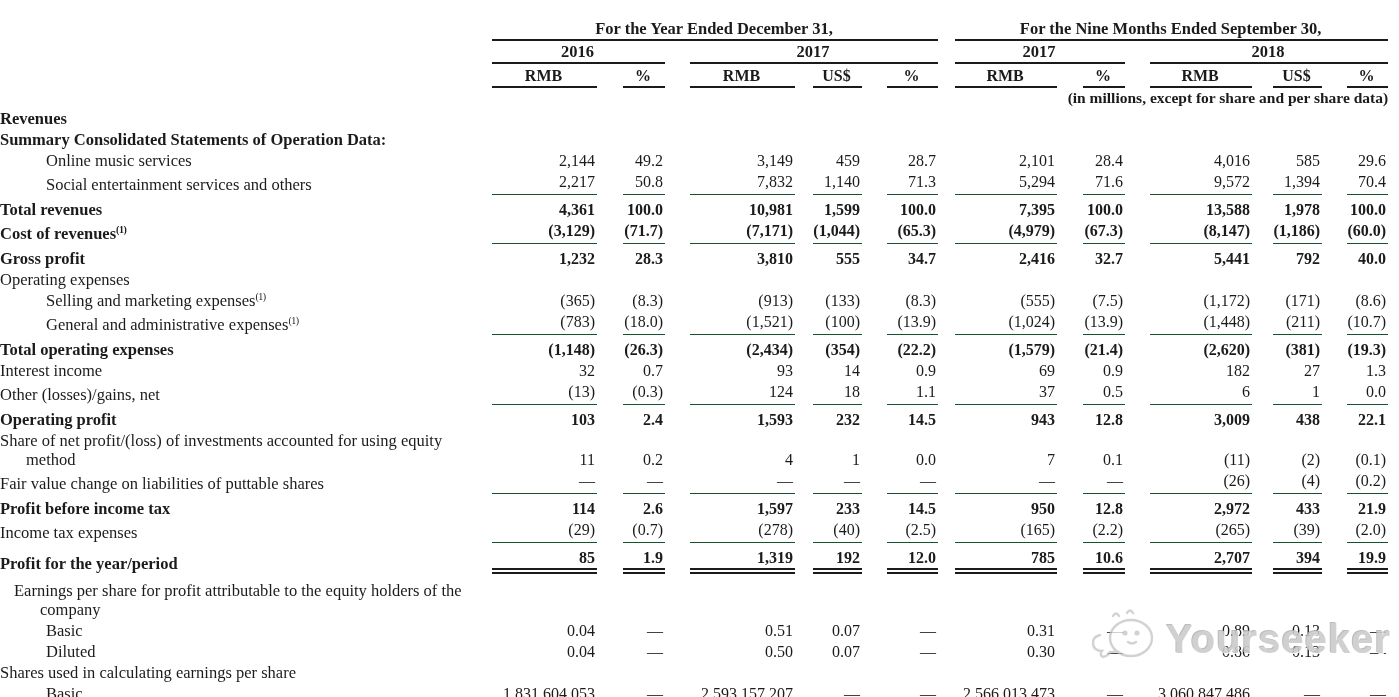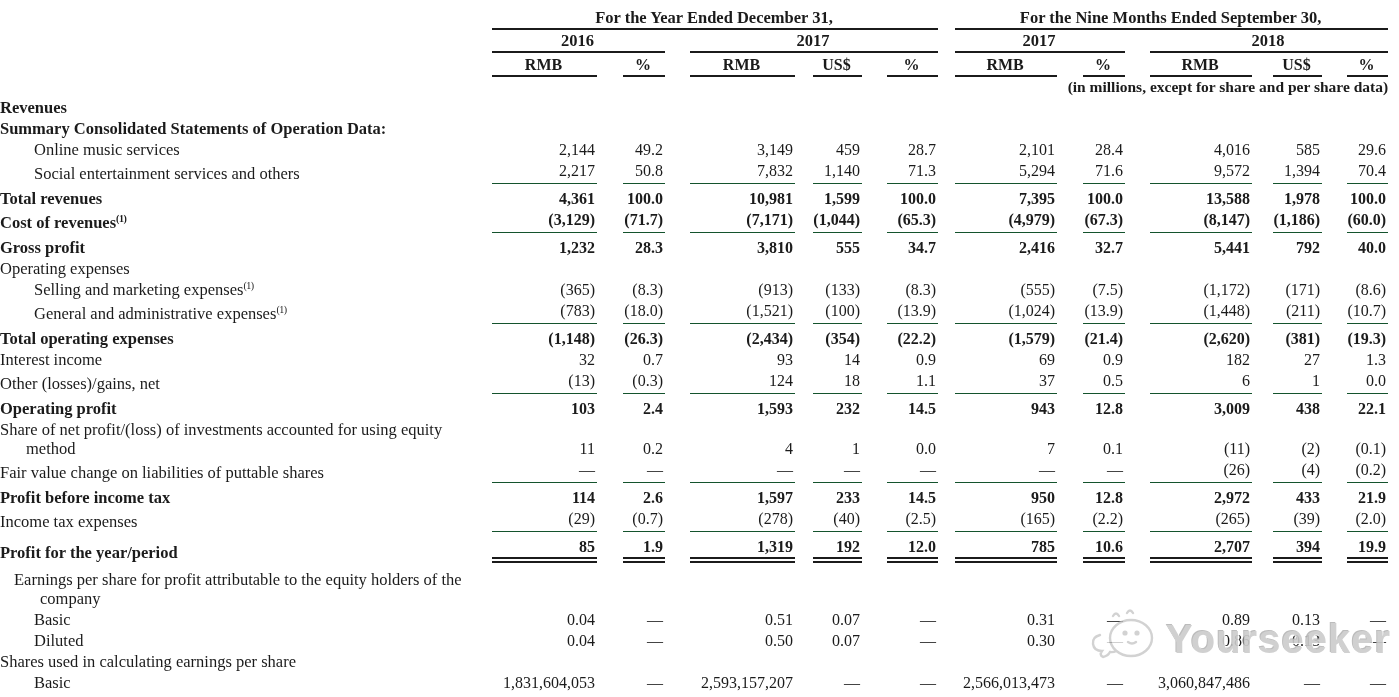--- a/index.html
+++ b/index.html
@@ -30,33 +30,33 @@
   
   .g2 .cl,.cl.g2{margin-left:2px;}
   .g17 .cl,.cl.g17{margin-left:17px;}
   .g18 .cl,.cl.g18{margin-left:18px;}
   .g21 .cl,.cl.g21{margin-left:21px;}
   .g25 .cl,.cl.g25{margin-left:25px;}
   .g26 .cl,.cl.g26{margin-left:26px;}
   
   thead td{font-weight:bold;}
   thead .cl{text-align:center;border-bottom:2px solid #1b1b1b;padding-bottom:1px;}
-  tr.grp-row td{padding-top:7px;}
+  tr.grp-row td{padding-top:18px;}
   tr.grp-row .cl{font-size:16.5px;}
   tr.year-row .cl{font-size:16.5px;padding-top:1px;}
   tr.colhdr-row .cl{font-size:16px;padding-top:2px;}
   tr.note-row td{text-align:right;font-size:15.5px;font-weight:bold;}
   tr.note-row .note{line-height:20px;padding-top:2px;}
   
   tbody td.lbl{
     font-size:16.5px;line-height:19px;
     padding:1px 14px 1px 26px;text-indent:-26px;
     vertical-align:bottom;
   }
-  tbody td.lbl.ind{padding-left:34px;text-indent:0;}
+  tbody td.lbl.ind{padding-left:46px;text-indent:0;}
   tbody td.v{font-size:16px;}
   tr.b td{font-weight:bold;}
   tr.u td.v .cl{border-bottom:1px solid #14532d;padding-bottom:3px;}
   tr.du td.v .cl{border-bottom:6px double #1b1b1b;padding-bottom:1px;}
   tr.gt td{padding-top:4px;}
   tr.gt td.lbl{padding-top:5px;}
   tr.gt2 td{padding-top:7px;padding-left:40px;}
   sup{font-size:10px;line-height:0;vertical-align:super;letter-spacing:-0.5px;}
   
   .watermark{

